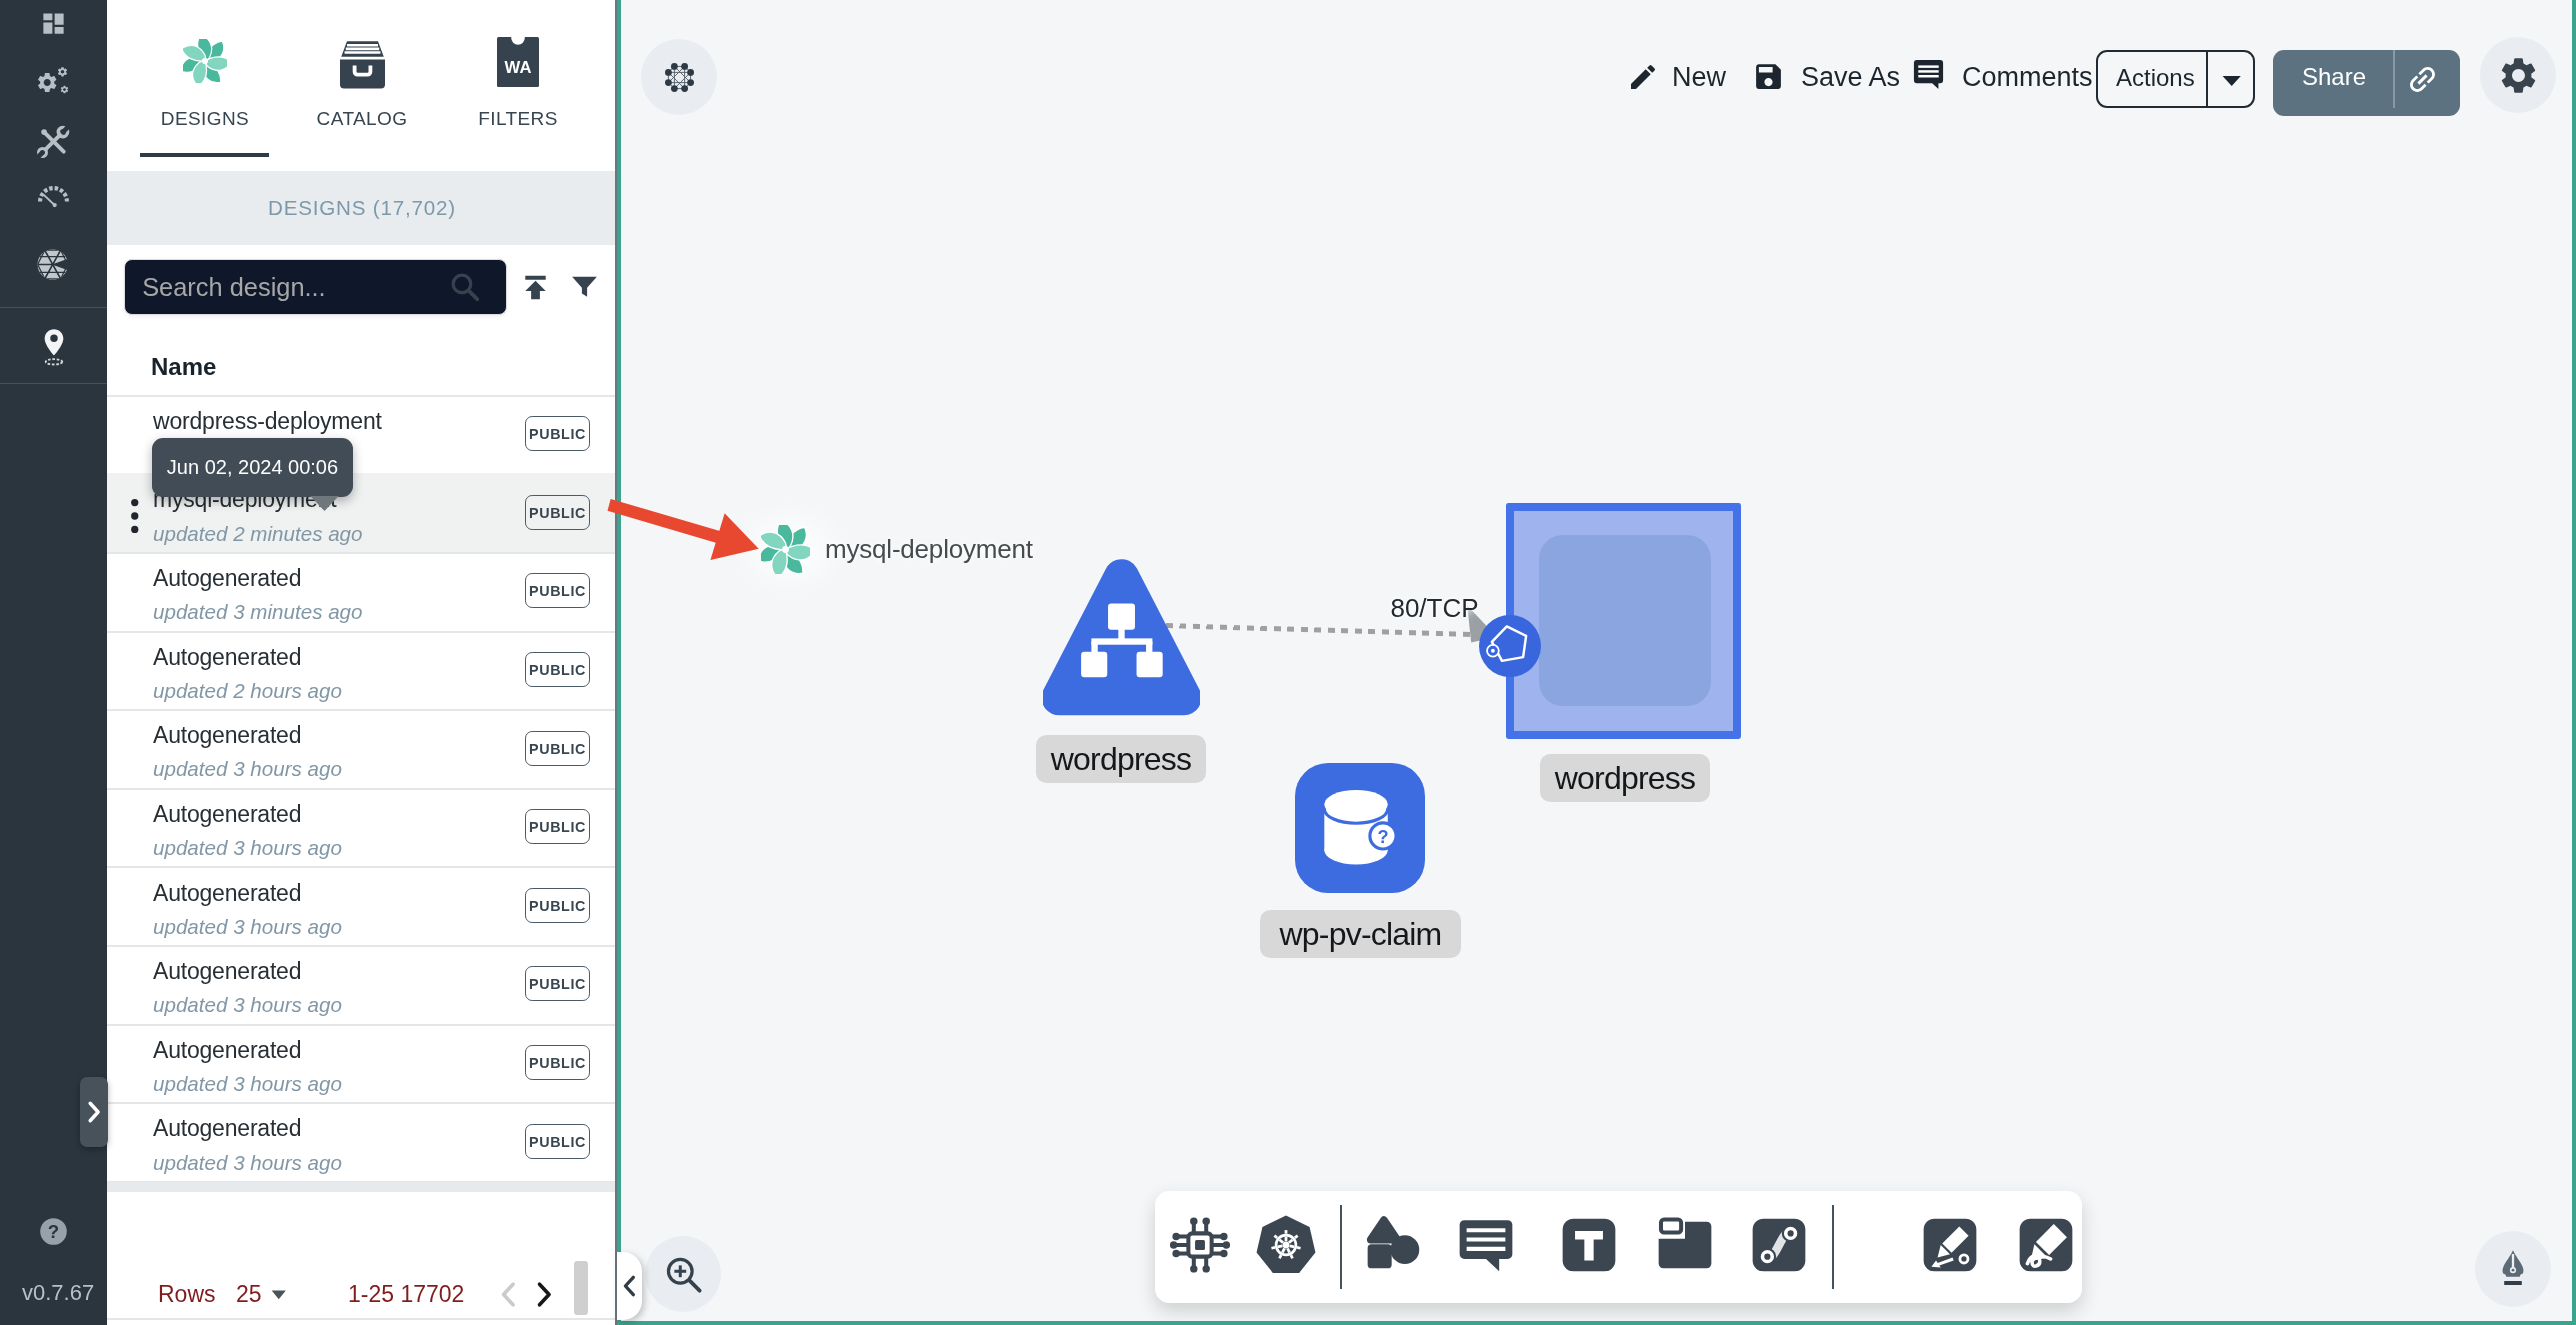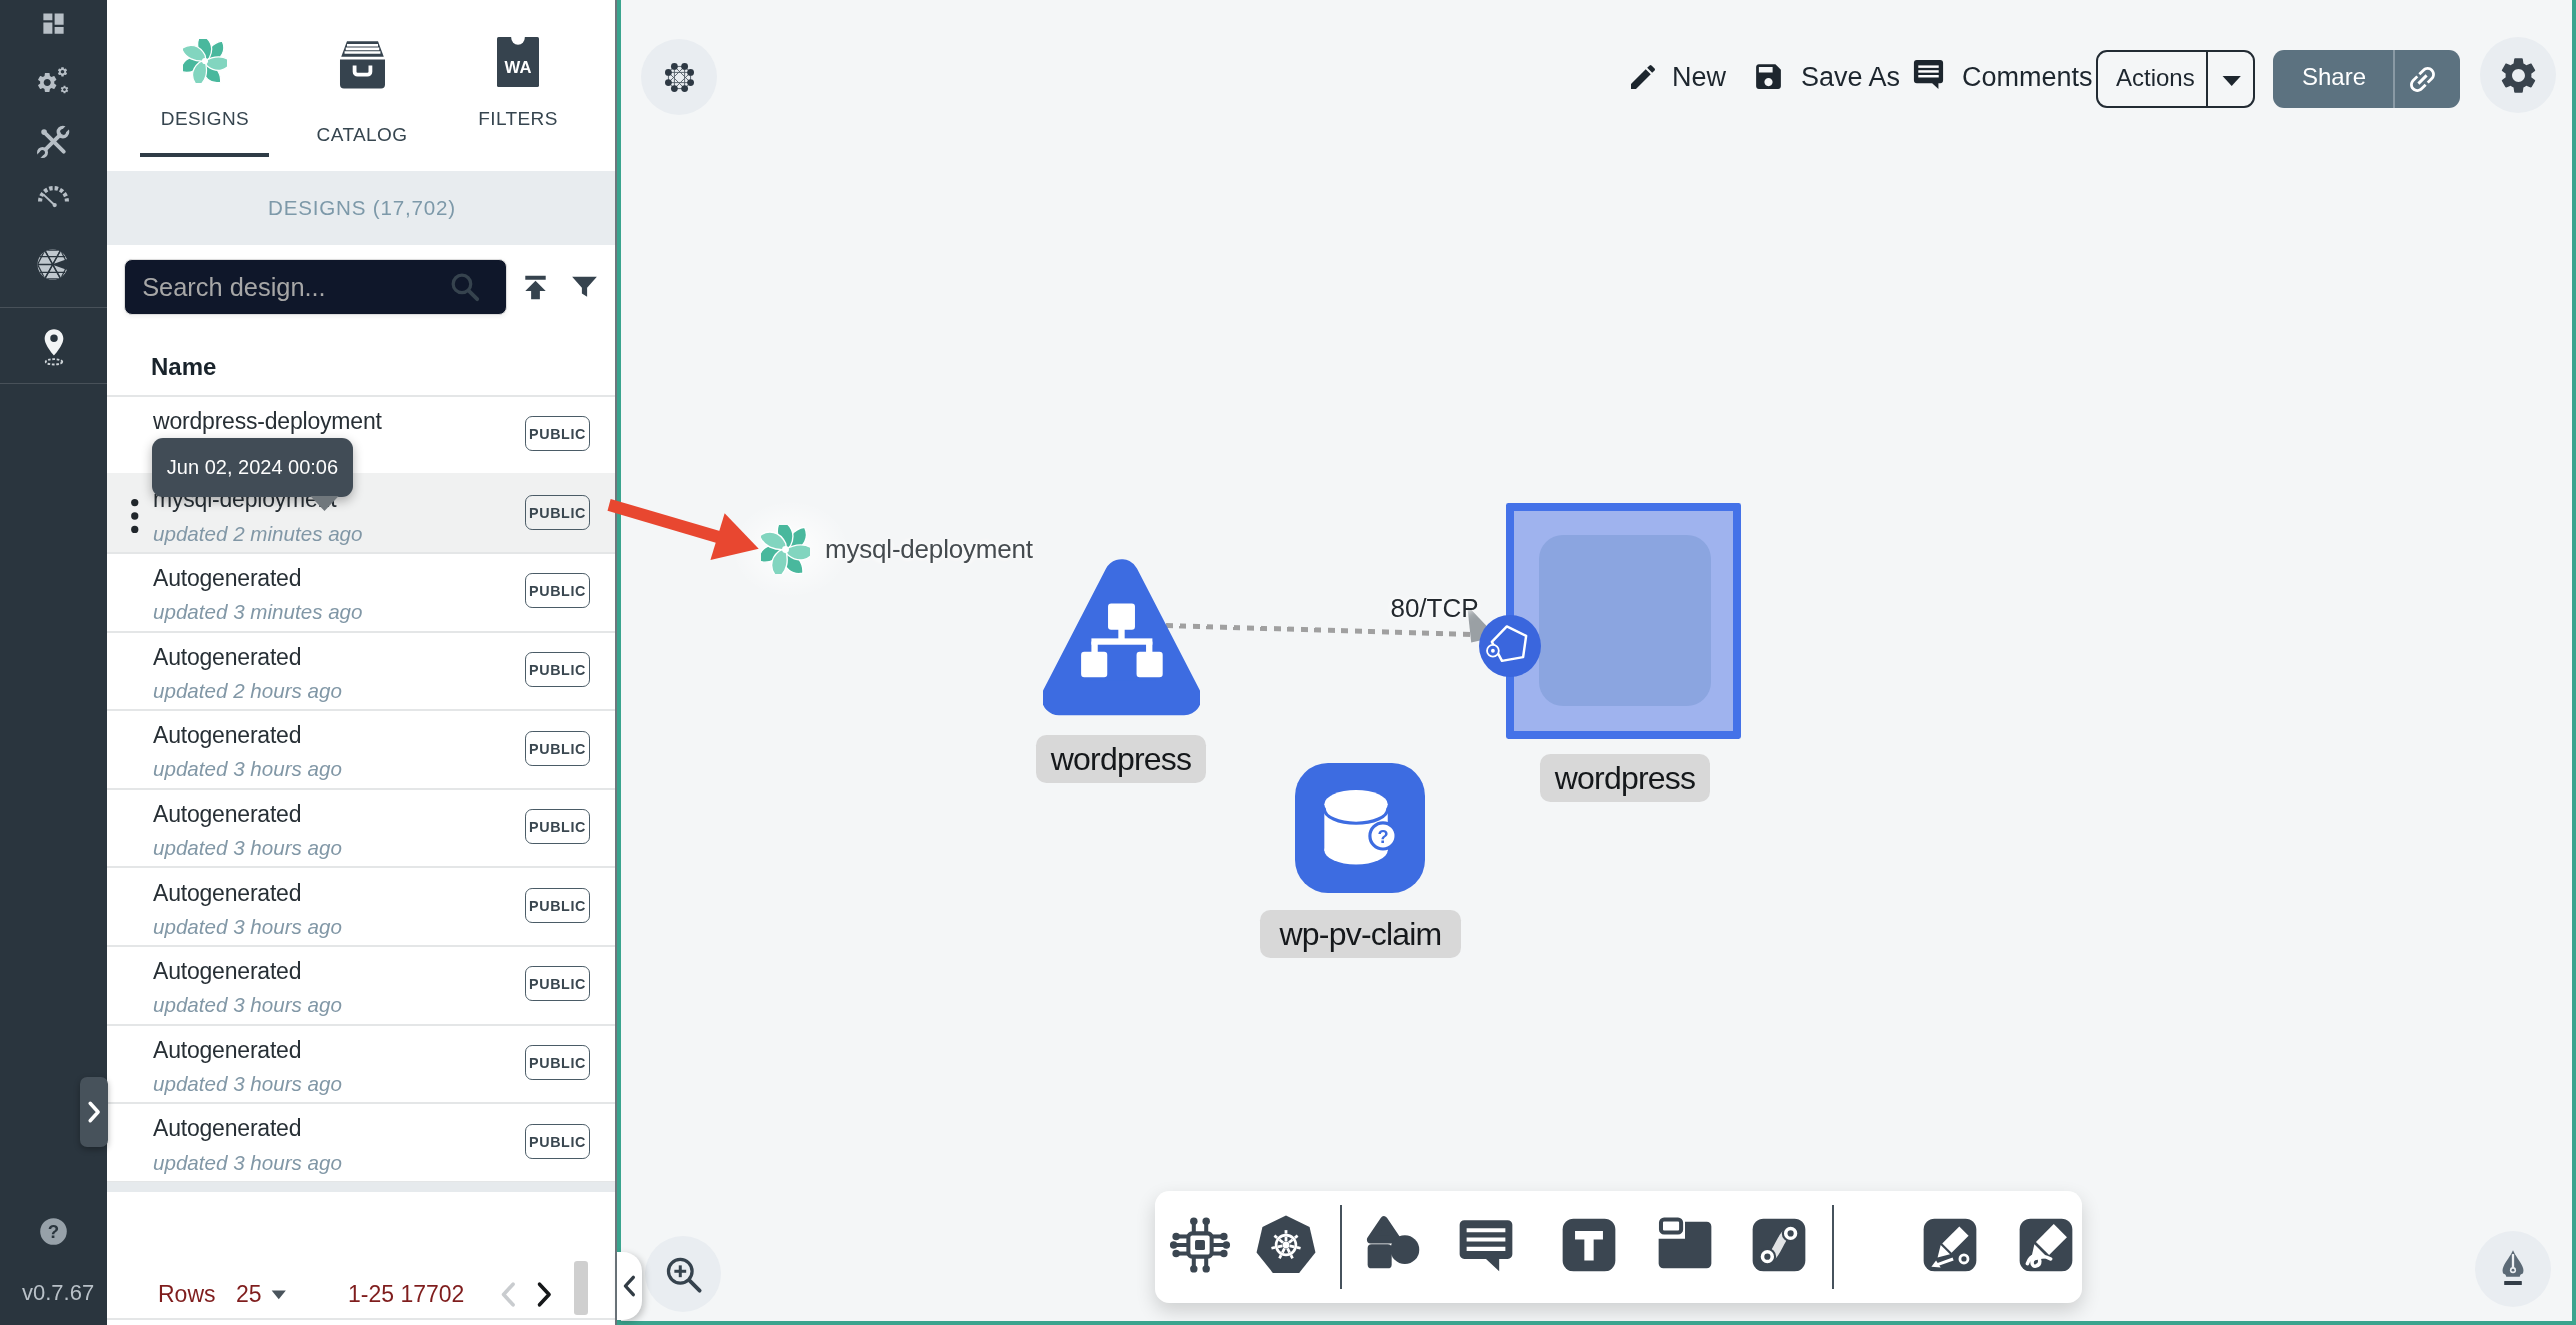--- a/index.html
+++ b/index.html
@@ -155,21 +155,21 @@
         <polygon points="5,9.3 6.9,4.2 17.1,4.2 19,9.3" fill="#36434e"></polygon>
         <g stroke="#ffffff" stroke-width="0.85">
             <line x1="6.9" y1="5.5" x2="17.1" y2="5.5"></line>
             <line x1="6.5" y1="6.7" x2="17.5" y2="6.7"></line>
             <line x1="6.1" y1="7.9" x2="17.9" y2="7.9"></line>
           </g>
         <path d="M4.6 10.2 h14.8 v8.2 a1.3 1.3 0 0 1 -1.3 1.3 H5.9 a1.3 1.3 0 0 1 -1.3 -1.3 z" fill="#36434e"></path>
         <path d="M9.4 12.2 v2 a1 1 0 0 0 1 1 h3.2 a1 1 0 0 0 1 -1 v-2" fill="none" stroke="#ffffff" stroke-width="1.25"></path>
       </svg>
     </div>
-    <div class="tablabel" style="left:255px; top:108px;margin-top:16px;">CATALOG</div>
+    <div class="tablabel" style="left:255px; top:108px;">CATALOG</div>
     <div class="abs" style="left:390px; top:37px;">
       <svg width="42" height="50" viewBox="0 0 53 63">
         <rect x="0" y="0" width="53" height="63" rx="2" fill="#36434e"></rect>
         <circle cx="26.5" cy="1" r="8.6" fill="#ffffff"></circle>
         <text x="26.5" y="46" text-anchor="middle" font-family="Liberation Sans, sans-serif" font-size="21" font-weight="bold" fill="#ffffff">WA</text>
       </svg>
     </div>
     <div class="tablabel" style="left:411px; top:108px;">FILTERS</div>
     <div class="abs" style="left:33px; top:153px; width:129px; height:4px; background:#2f3c46;"></div>
     <div id="designbar">DESIGNS (17,702)</div>
@@ -319,21 +319,21 @@
       </g>
     </svg>
   <div class="toplabel" style="left:1962px; top:77px;">Comments</div>
   <div class="abs" style="left:2096px; top:50px; width:159px; height:58px; border:2px solid #222b33; border-radius:11px;">
     <div class="toplabel" style="left:18px; top:26px; font-size:24px;">Actions</div>
     <div class="abs" style="left:108px; top:0; width:2px; height:54px; background:#222b33;"></div>
     <svg class="abs" style="left:123px; top:22px;" width="21.4" height="13.5" viewBox="0 0 27 17">
         <polygon points="2,2.5 25,2.5 13.5,15" fill="#1d262e"></polygon>
       </svg>
   </div>
-  <div class="abs" style="left:2273px; top:50px; width:187px; height:58px; background:#5c7280; border-radius:11px;">
+  <div class="abs" style="left:2273px; top:50px; width:187px; height:66px; background:#5c7280; border-radius:11px;">
     <div class="toplabel" style="left:29px; top:27px; color:#ffffff; font-size:24px;">Share</div>
     <div class="abs" style="left:120px; top:0; width:1.6px; height:58px; background:#8a9aa5;"></div>
     <svg class="abs" style="left:132px; top:12px;" width="35" height="35" viewBox="0 0 24 24" fill="#ffffff">
         <g transform="rotate(-45 12 12)">
           <path d="M3.9 12c0-1.71 1.39-3.1 3.1-3.1h4V7H7c-2.76 0-5 2.24-5 5s2.24 5 5 5h4v-1.9H7c-1.71 0-3.1-1.39-3.1-3.1zM8 13h8v-2H8v2zm9-6h-4v1.9h4c1.71 0 3.1 1.39 3.1 3.1s-1.39 3.1-3.1 3.1h-4V17h4c2.76 0 5-2.24 5-5s-2.24-5-5-5z"></path>
         </g>
       </svg>
   </div>
   <div class="circbtn" style="left:2480px; top:37px; width:76px; height:76px;">
     <svg width="43" height="43" viewBox="0 0 24 24" fill="#39434d">

